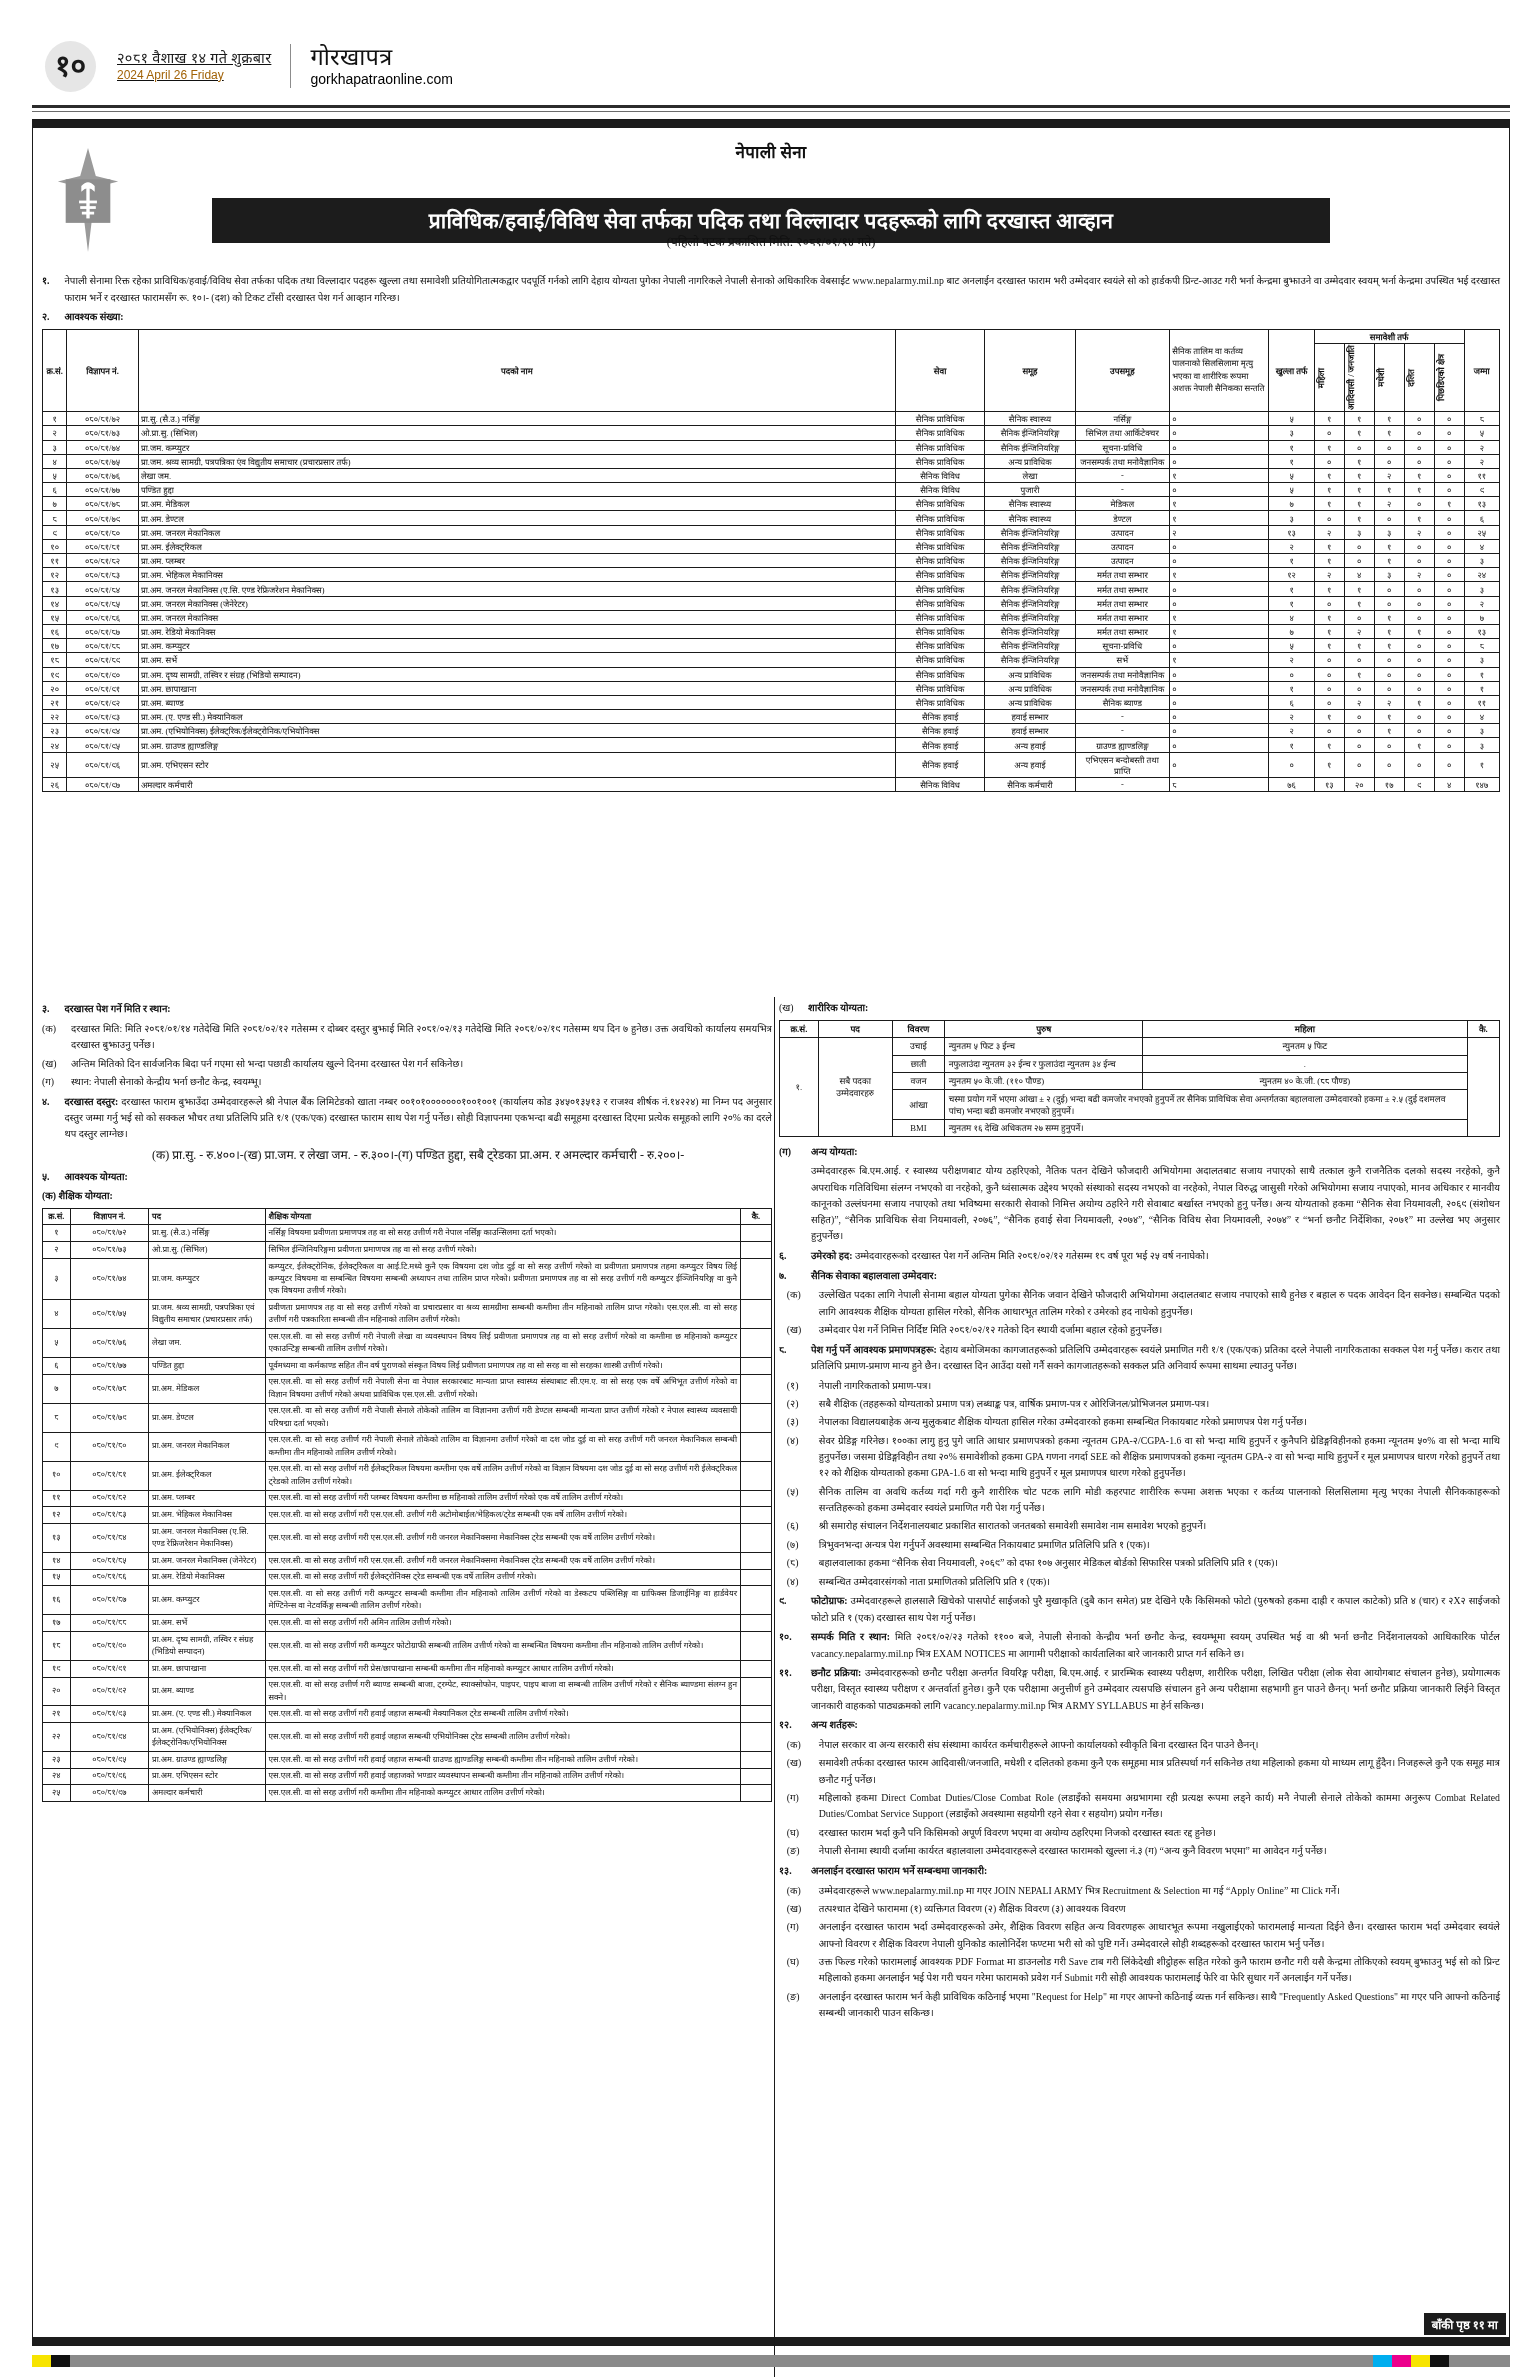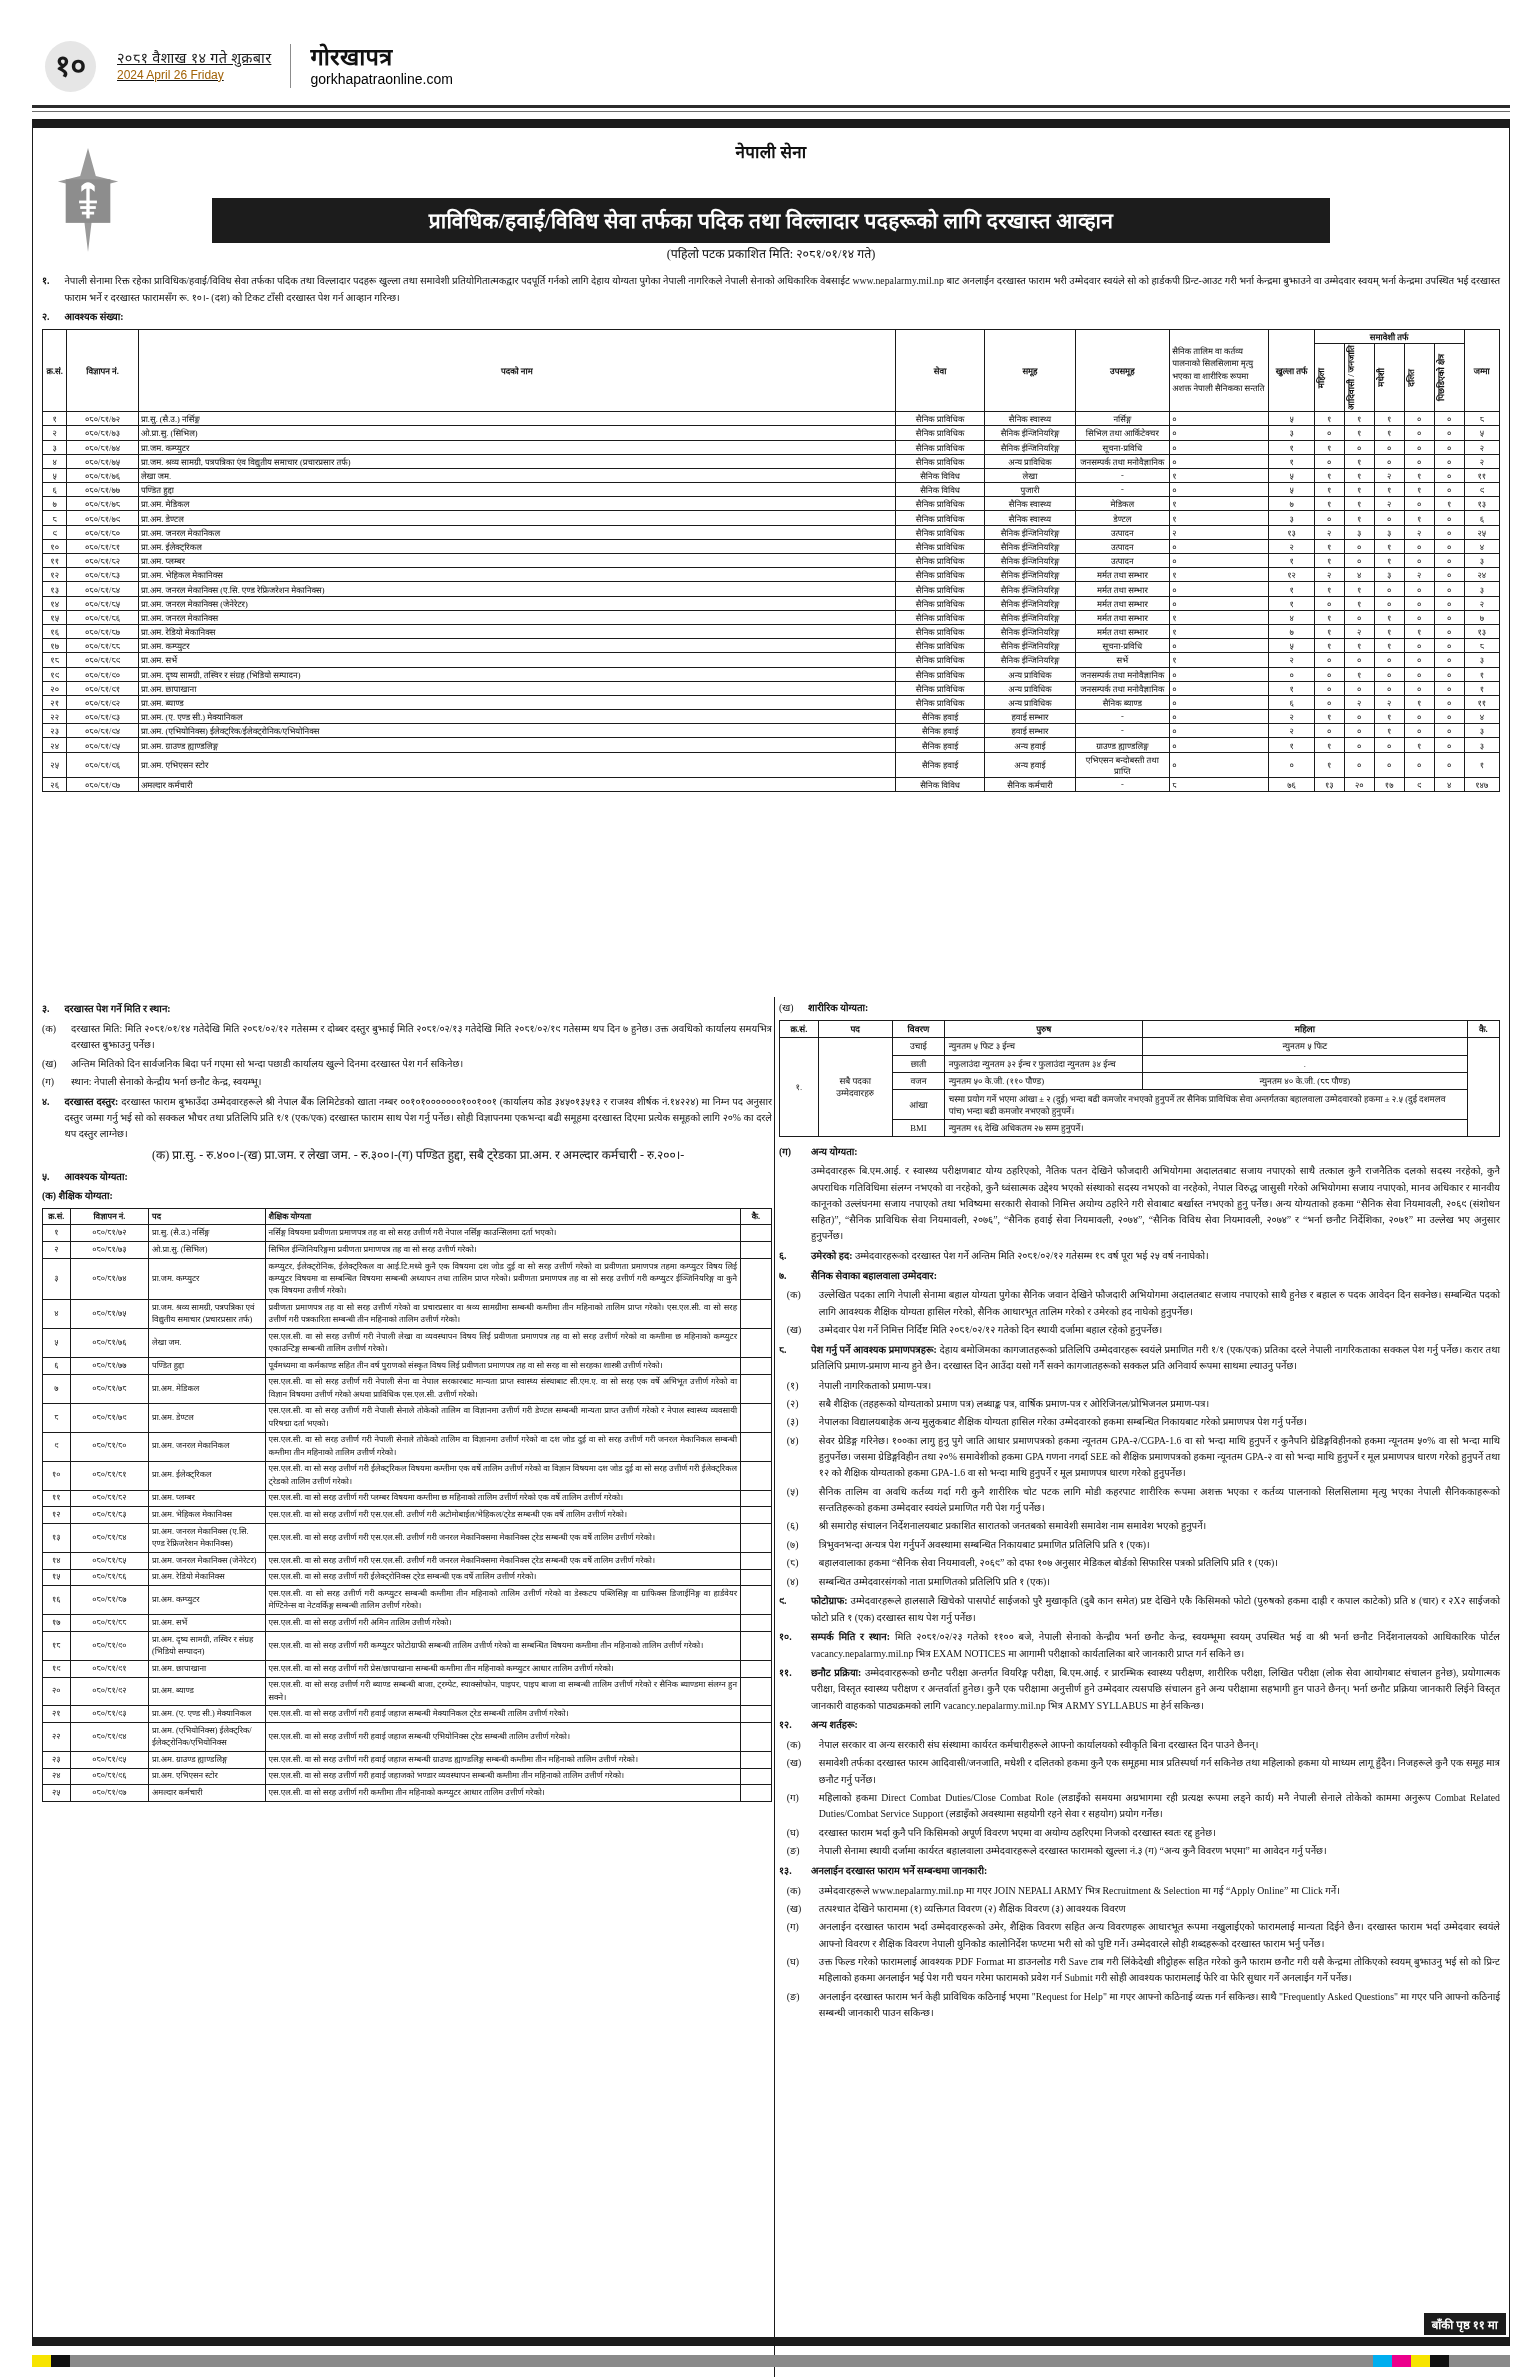--- a/index.html
+++ b/index.html
@@ -19,41 +19,41 @@
     width:51px;height:51px;border-radius:50%;background:#e6e6e6;
     display:flex;align-items:center;justify-content:center;
     font-size:30px;font-weight:700;color:#1a1a1a;line-height:1;
     font-family:"Liberation Sans","DejaVu Sans",sans-serif;
   }
   .datebox{margin-left:10px;line-height:1.25;text-decoration:underline;}
   .date-np{font-size:14.5px;color:#1c1c1c;letter-spacing:0.3px;}
   .date-en{font-size:12px;color:#a16207;font-family:"Liberation Sans","DejaVu Sans",sans-serif;}
   .vrule{width:1.1px;height:44px;background:#8c8c8c;margin:0 19px;}
   .brandbox{line-height:1.15;}
-  .brand-np{font-size:23.5px;font-weight:700;color:#111;letter-spacing:0.3px;}
+  .brand-np{font-size:23.5px;font-weight:400;color:#111;letter-spacing:0.3px;}
   .brand-url{font-size:14px;color:#000000;font-family:"Liberation Sans","DejaVu Sans",sans-serif;}
 
   .rule-thick{position:absolute;left:32px;top:105px;width:1478px;height:2.8px;background:#2b2b2b;}
   .rule-thin{position:absolute;left:32px;top:111px;width:1478px;height:1.1px;background:#6b6b6b;}
 
   
   .ad{position:absolute;left:32px;top:119px;width:1476px;height:2225px;border:1.7px solid #1a1a1a;background:#fff;}
   .ad-topbar{position:absolute;left:0;top:0;width:100%;height:7.8px;background:#1c1c1c;}
   .ad-botbar{position:absolute;left:0;bottom:0;width:100%;height:7.8px;background:#1c1c1c;}
 
   
   .emblem{position:absolute;left:19px;top:27px;width:72px;height:106px;}
   .emblem svg{width:72px;height:106px;display:block;}
 
   
   .t-org{position:absolute;left:0;top:20px;width:100%;text-align:center;font-size:17px;font-weight:700;letter-spacing:0.3px;}
   .t-dir{position:absolute;left:0;top:48px;width:100%;text-align:center;font-size:18.5px;font-weight:700;letter-spacing:0.3px;}
   .t-band{position:absolute;left:179px;top:78px;width:1118px;background:#1c1c1c;color:#fff;text-align:center;padding:7.8px 0 9px;}
   .t-band span{font-size:21px;font-weight:700;letter-spacing:0.3px;}
-  .t-pub{position:absolute;left:0;top:125px;width:100%;text-align:center;font-size:12.3px;}
+  .t-pub{position:absolute;left:0;top:113px;width:100%;text-align:center;font-size:12.3px;}
 
   
   .cols{position:absolute;left:9px;top:150px;width:1458px;height:2063px;}
   .colL{position:absolute;left:0;top:0;width:730px;}
   .colR{position:absolute;left:737px;top:728px;width:721px;}
   .colSep{position:absolute;left:732px;top:727px;width:1.1px;height:1487px;background:#1a1a1a;}
 
   
   .p-item{display:flex;font-size:9.8px;line-height:1.66;margin:3.4px 0;}
   .p-num{flex:0 0 22.4px;font-weight:700;}

